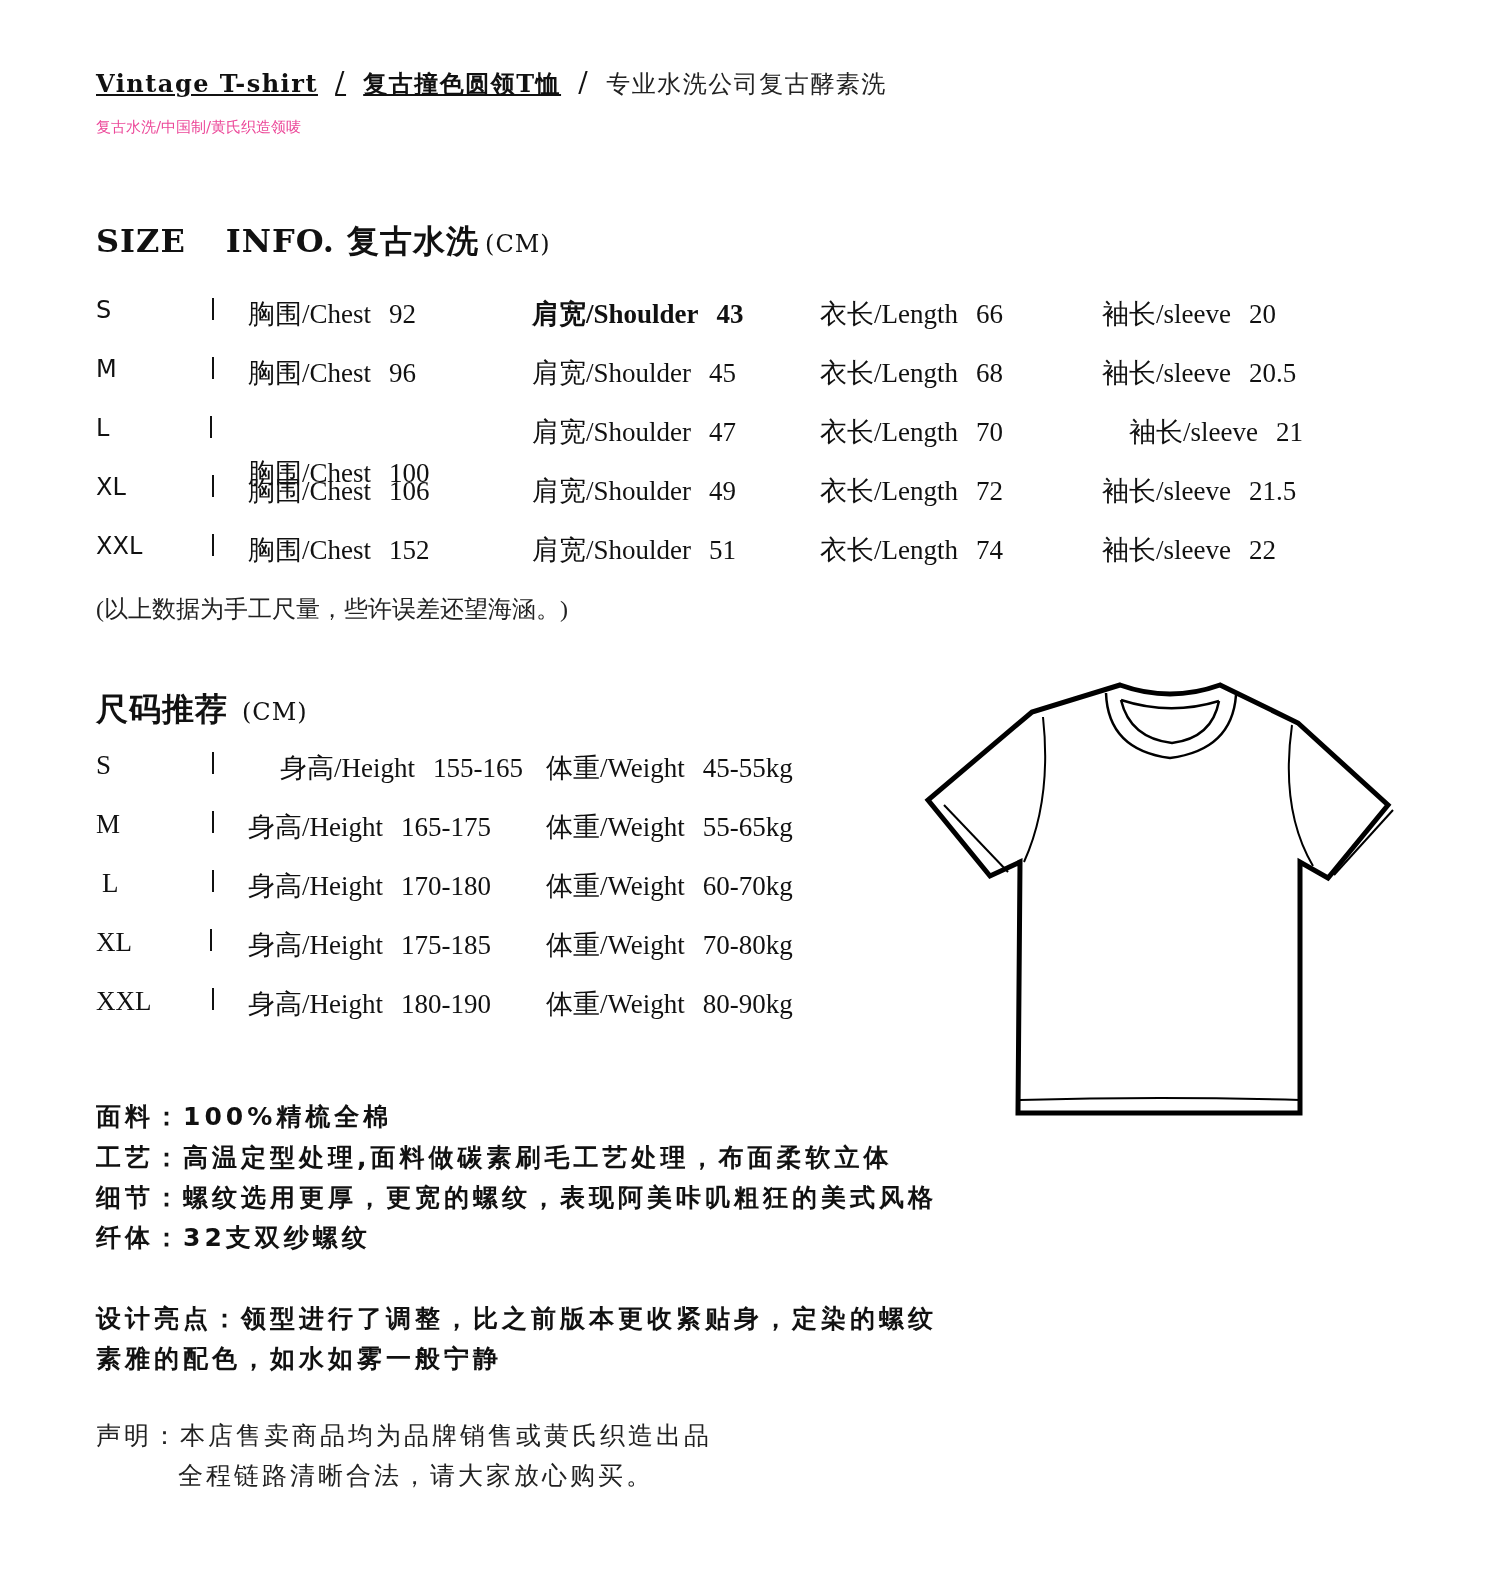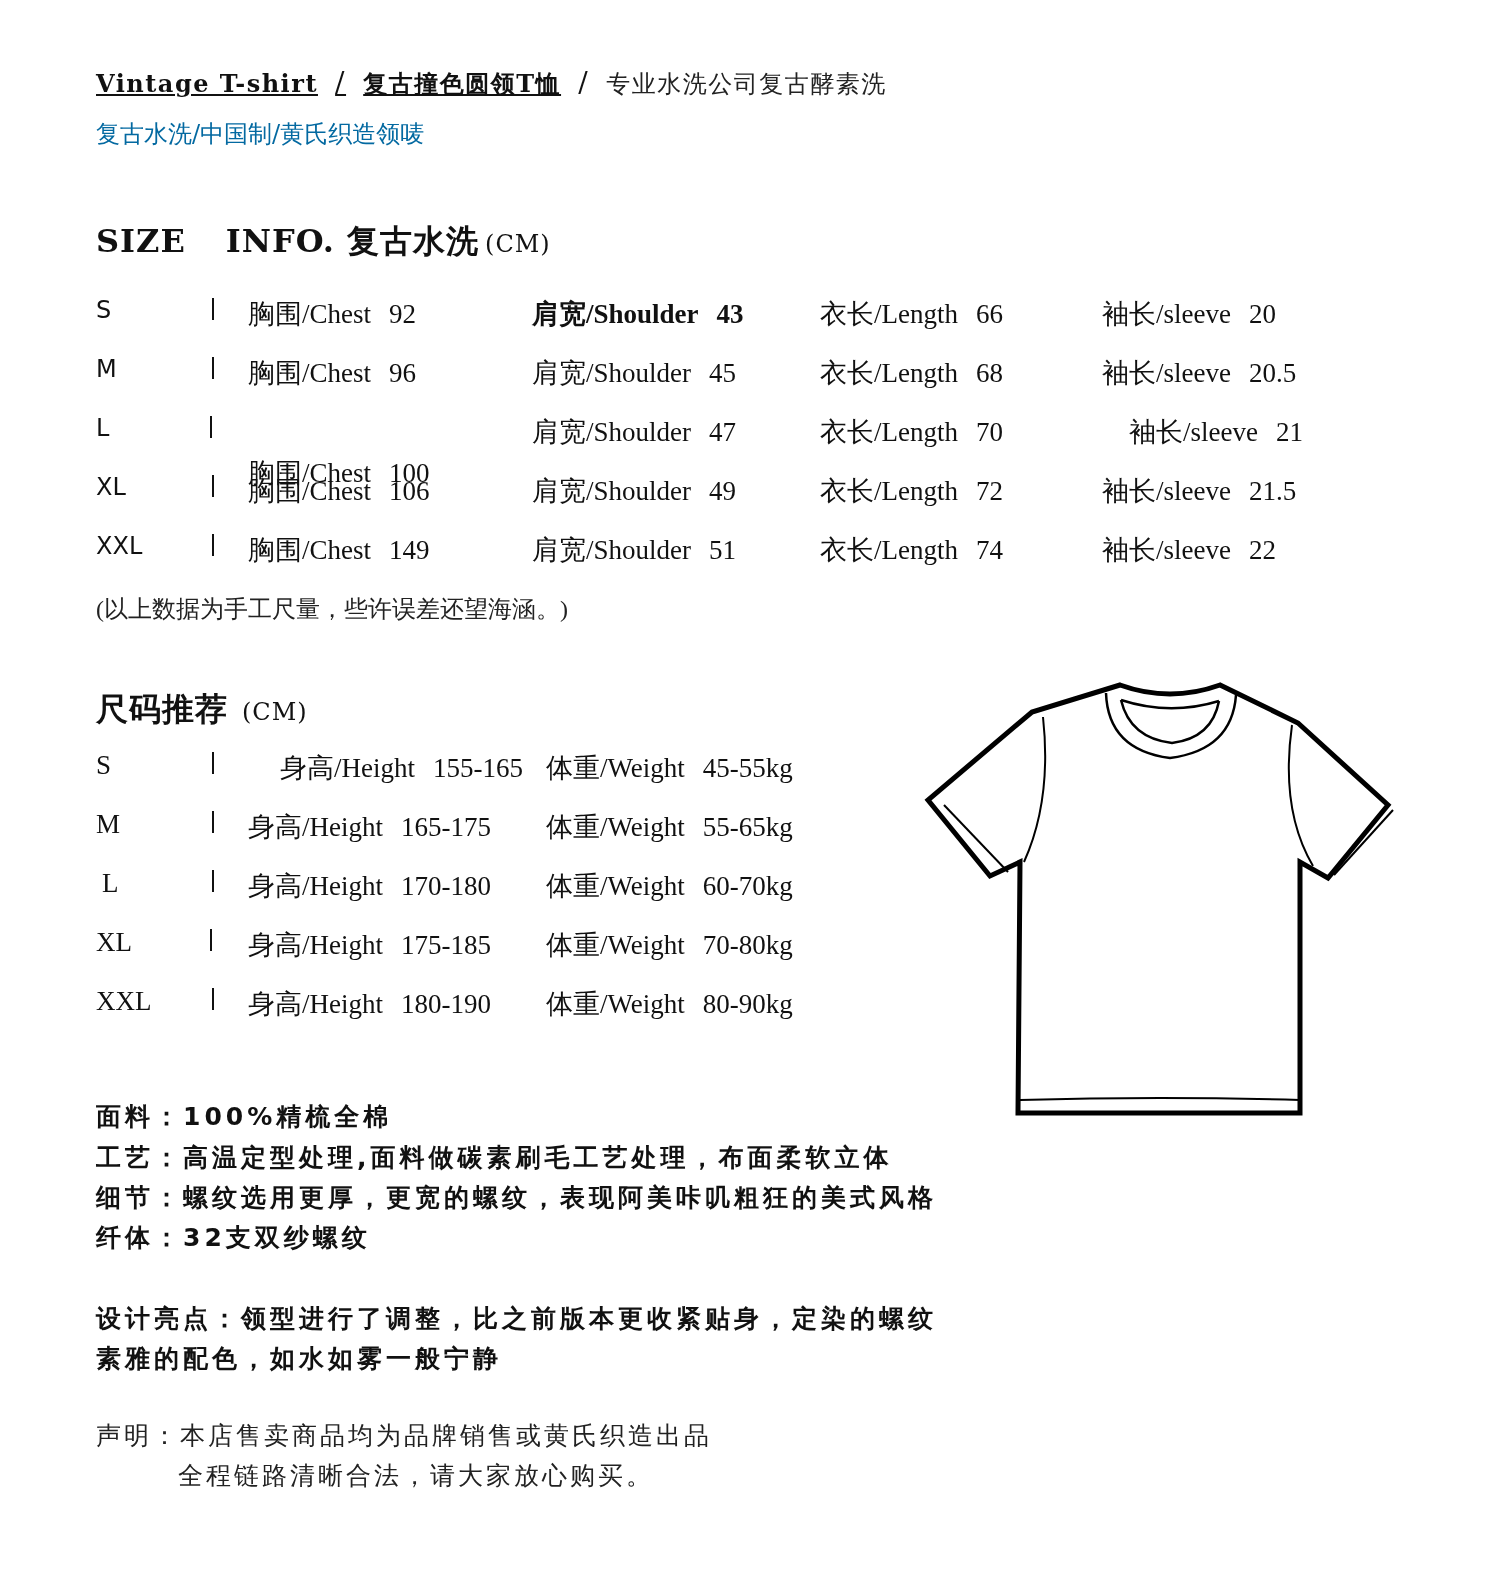--- a/index.html
+++ b/index.html
@@ -6,21 +6,21 @@
     html, body { width: 1500px; height: 1584px; background: #ffffff; overflow: hidden; }
     body { position: relative; color: #111111; font-family: "DejaVu Serif", "Liberation Serif", serif; }
 
     .abs { position: absolute; white-space: nowrap; }
 
     
     .hdr1 { left: 96px; top: 66px; font-size: 24px; letter-spacing: 1.5px; }
     .hdr1 .bold { font-weight: bold; text-decoration: underline; }
     .hdr1 .slash { font-size: 28px; margin: 0 8px; font-weight: normal; }
     .hdr1 .light { font-weight: normal; color: #222; }
-    .hdr2 { left: 96px; top: 118px; font-size: 24px; color: #0369a1; }
+    .hdr2 { left: 96px; top: 118px; font-size: 15px; color: #ec4899; }
 
     
     .sec-title { font-size: 32px; font-weight: bold; letter-spacing: 1px; }
     .sec-title .gap { display: inline-block; width: 40px; }
     .sec-title .unit { font-size: 24px; font-weight: normal; margin-left: 6px; }
 
     
     .row { position: absolute; left: 96px; height: 40px; width: 1260px; font-size: 26px; }
     .row .size { position: absolute; left: 0; top: 0; font-family: "DejaVu Sans", "Liberation Sans", sans-serif; font-size: 24px; }
     .row .size.serif { font-family: "Liberation Serif", "DejaVu Serif", serif; font-size: 27px; }
@@ -82,21 +82,21 @@
     <span class="size">XL</span>
     <span class="bar" style="left:116px;"></span>
     <span class="cell" style="left:152px;"><span>胸围/Chest</span><span class="num">106</span></span>
     <span class="cell" style="left:436px;"><span>肩宽/Shoulder</span><span class="num">49</span></span>
     <span class="cell" style="left:724px;"><span>衣长/Length</span><span class="num">72</span></span>
     <span class="cell" style="left:1006px;"><span>袖长/sleeve</span><span class="num">21.5</span></span>
   </div>
   <div class="row" style="top:532px;">
     <span class="size">XXL</span>
     <span class="bar" style="left:116px;"></span>
-    <span class="cell" style="left:152px;"><span>胸围/Chest</span><span class="num">149</span></span>
+    <span class="cell" style="left:152px;"><span>胸围/Chest</span><span class="num">152</span></span>
     <span class="cell" style="left:436px;"><span>肩宽/Shoulder</span><span class="num">51</span></span>
     <span class="cell" style="left:724px;"><span>衣长/Length</span><span class="num">74</span></span>
     <span class="cell" style="left:1006px;"><span>袖长/sleeve</span><span class="num">22</span></span>
   </div>
 </div>
 
 <div class="abs note">(以上数据为手工尺量，些许误差还望海涵。)</div>
 
 <div class="abs sec-title" style="left:96px; top:688px;">
   <span>尺码推荐</span><span class="unit" style="margin-left:14px;">(CM)</span>

